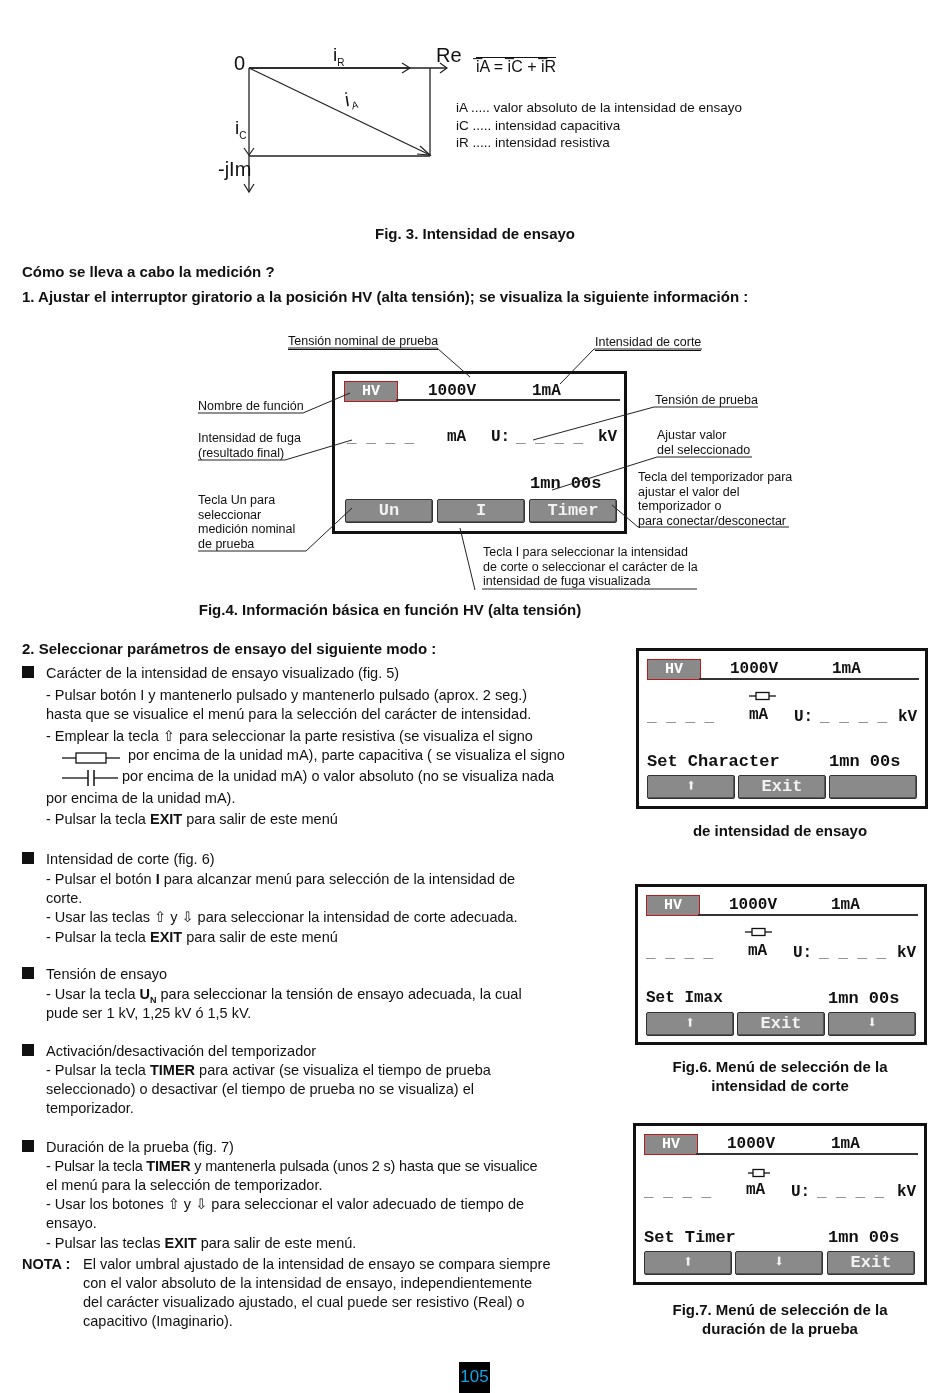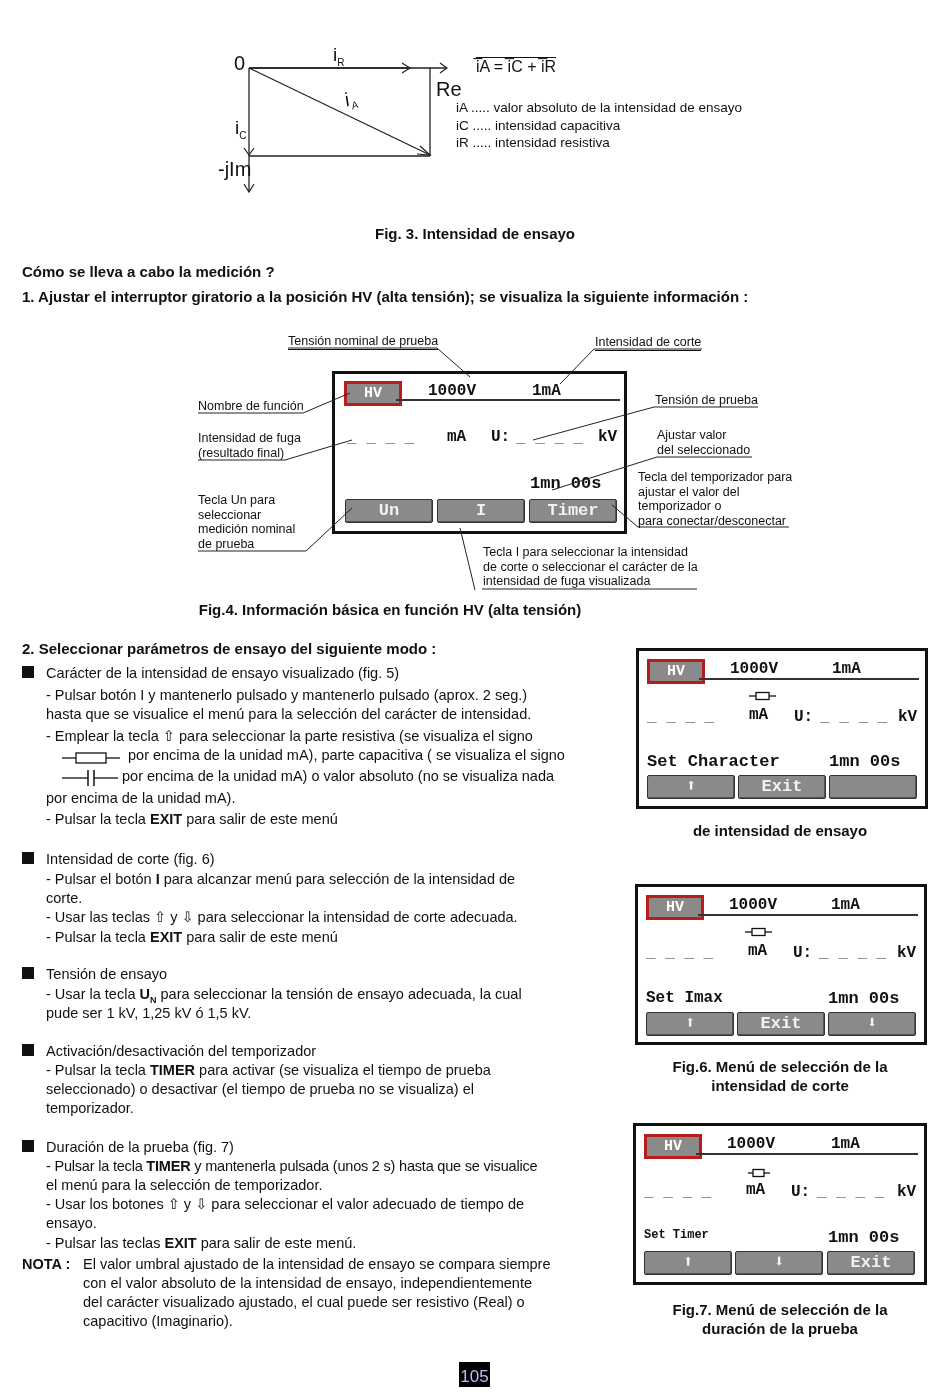--- a/index.html
+++ b/index.html
@@ -6,21 +6,21 @@
   body { width: 950px; height: 1393px; position: relative; overflow: hidden;
          font-family: "Liberation Sans", sans-serif; color: #111; }
   .abs { position: absolute; }
   .txt { font-size: 14.5px; line-height: 19px; white-space: nowrap; }
   .bold { font-weight: bold; }
   .cap { font-size: 15px; font-weight: bold; text-align: center; white-space: nowrap; }
   .lbl { font-size: 12.5px; line-height: 14.5px; white-space: nowrap; }
   .ul { border-bottom: 1px solid #111; }
   .mono { font-family: "Liberation Mono", "DejaVu Sans Mono", monospace; font-weight: bold; }
   .screen { position: absolute; border: 3px solid #111; background: #fff; box-sizing: border-box; }
-  .hvtab { position: absolute; background: #8a8a8a; color: #fff; border: 3px solid #b91c1c;
+  .hvtab { position: absolute; background: #8a8a8a; color: #fff; border: 1px solid #b91c1c;
            font-family: "Liberation Mono", monospace; font-weight: bold; text-align: center; }
   .topline { position: absolute; border-bottom: 2px solid #333; }
   .key { position: absolute; background: #8a8a8a; border: 1px solid #333; border-radius: 2px;
          color: #f2f2f2; font-family: "Liberation Mono", monospace; font-weight: bold;
          text-align: center; box-shadow: inset -1px -1px 0 #555; }
   .dash { color: #777; }
   .bullet { display: inline-block; width: 12px; height: 12px; background: #111; }
   svg { position: absolute; overflow: visible; }
 </style>
 </head>
@@ -38,21 +38,21 @@
     <polyline points="244,184 249,192 254,184" fill="none" stroke="#222" stroke-width="1.2"></polyline>
     <polyline points="244,148 249,155 254,148" fill="none" stroke="#222" stroke-width="1.2"></polyline>
 
     <line x1="430" y1="68" x2="430" y2="156" stroke="#222" stroke-width="1.3"></line>
     <line x1="249" y1="156" x2="430" y2="156" stroke="#222" stroke-width="1.3"></line>
 
     <line x1="249" y1="68" x2="430" y2="155" stroke="#222" stroke-width="1.3"></line>
     <polyline points="420,146 430,155 417,154" fill="none" stroke="#222" stroke-width="1.2"></polyline>
   </svg>
   <div class="abs" style="left:234px;top:52px;font-size:20px;">0</div>
-  <div class="abs" style="left:436px;top:44px;font-size:20px;margin-top:34px;">Re</div>
+  <div class="abs" style="left:436px;top:44px;font-size:20px;">Re</div>
   <div class="abs" style="left:218px;top:158px;font-size:20px;">-jIm</div>
   <div class="abs" style="left:333px;top:44px;font-size:19px;"><span>i</span><sub style="font-size:10px">R</sub></div>
   <div class="abs" style="left:235px;top:117px;font-size:19px;"><span>i</span><sub style="font-size:10px">C</sub></div>
   <div class="abs" style="left:345px;top:88px;font-size:19px;font-style:italic;transform:rotate(-20deg);"><span>i</span><sub style="font-size:10px">A</sub></div>
   <div class="abs" style="left:476px;top:58px;font-size:16px;text-decoration:overline;">i̅A = i̅C + i̅R</div>
   <div class="abs lbl" style="left:456px;top:99px;font-size:13.5px;line-height:17.5px;">
     <div>iA ..... valor absoluto de la intensidad de ensayo</div>
     <div>iC ..... intensidad capacitiva</div>
     <div>iR ..... intensidad resistiva</div>
   </div>
@@ -248,25 +248,25 @@
     <svg width="30" height="10" style="left:112px;top:42px">
       <line x1="0" y1="5" x2="5" y2="5" stroke="#111" stroke-width="1.3"></line>
       <rect x="5" y="1.5" width="11" height="7" fill="none" stroke="#111" stroke-width="1.3"></rect>
       <line x1="16" y1="5" x2="22" y2="5" stroke="#111" stroke-width="1.3"></line>
     </svg>
     <div class="abs mono dash" style="left:8px;top:57px;font-size:16px;">_ _ _ _</div>
     <div class="abs mono" style="left:110px;top:55px;font-size:16px;">mA</div>
     <div class="abs mono" style="left:155px;top:57px;font-size:16px;">U:</div>
     <div class="abs mono dash" style="left:181px;top:57px;font-size:16px;">_ _ _ _</div>
     <div class="abs mono" style="left:261px;top:57px;font-size:16px;">kV</div>
-    <div class="abs mono" style="left:8px;top:102px;font-size:12px;">Set Timer</div>
+    <div class="abs mono" style="left:8px;top:102px;font-size:17px;">Set Timer</div>
     <div class="abs mono" style="left:192px;top:102px;font-size:17px;">1mn 00s</div>
     <div class="key" style="left:8px;top:125px;width:86px;height:22px;font-size:17px;line-height:22px;">⬆</div>
     <div class="key" style="left:99px;top:125px;width:86px;height:22px;font-size:17px;line-height:22px;">⬇</div>
     <div class="key" style="left:191px;top:125px;width:86px;height:22px;font-size:17px;line-height:22px;">Exit</div>
   </div>
   <div class="abs cap" style="left:630px;width:300px;top:1300px;line-height:19px;">
     <div>Fig.7. Menú de selección de la</div>
     <div>duración de la prueba</div>
   </div>
 </div>
 
-<div class="abs" style="left:459px;top:1362px;width:31px;height:25px;background:#000;color:#c4b5fd;font-size:17px;line-height:29px;text-align:center;">105</div>
+<div class="abs" style="left:459px;top:1362px;width:31px;height:31px;background:#000;color:#0ea5e9;font-size:17px;line-height:29px;text-align:center;">105</div>
 
 </body></html>

